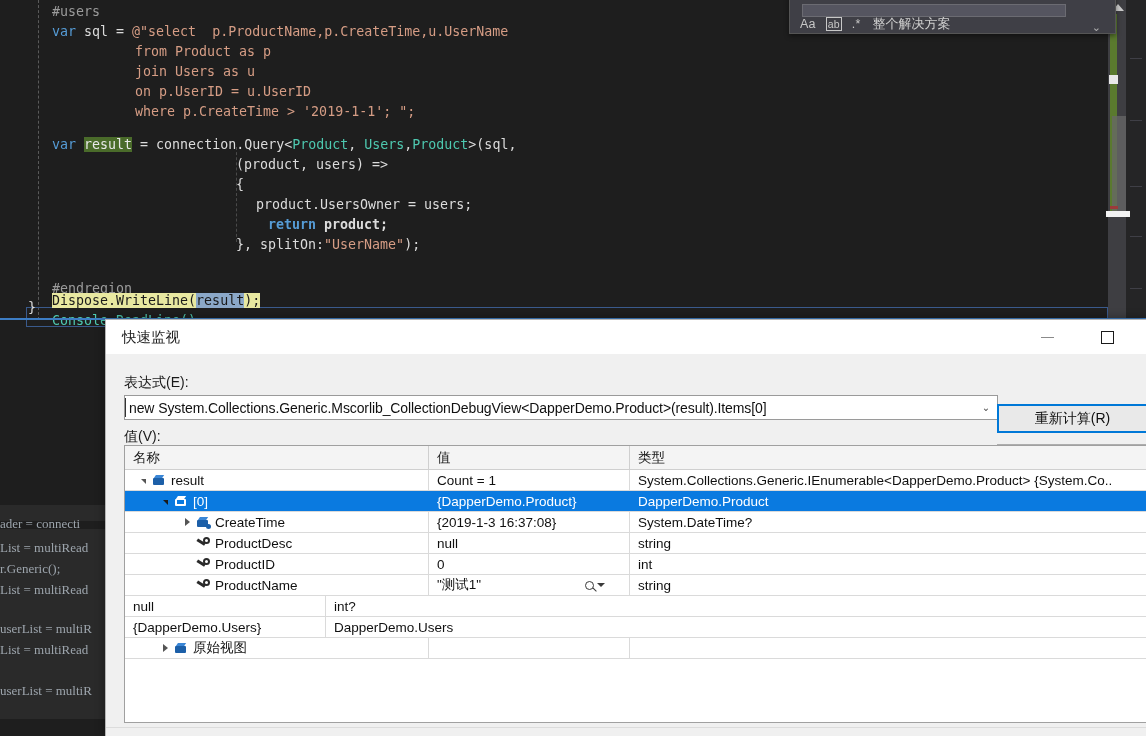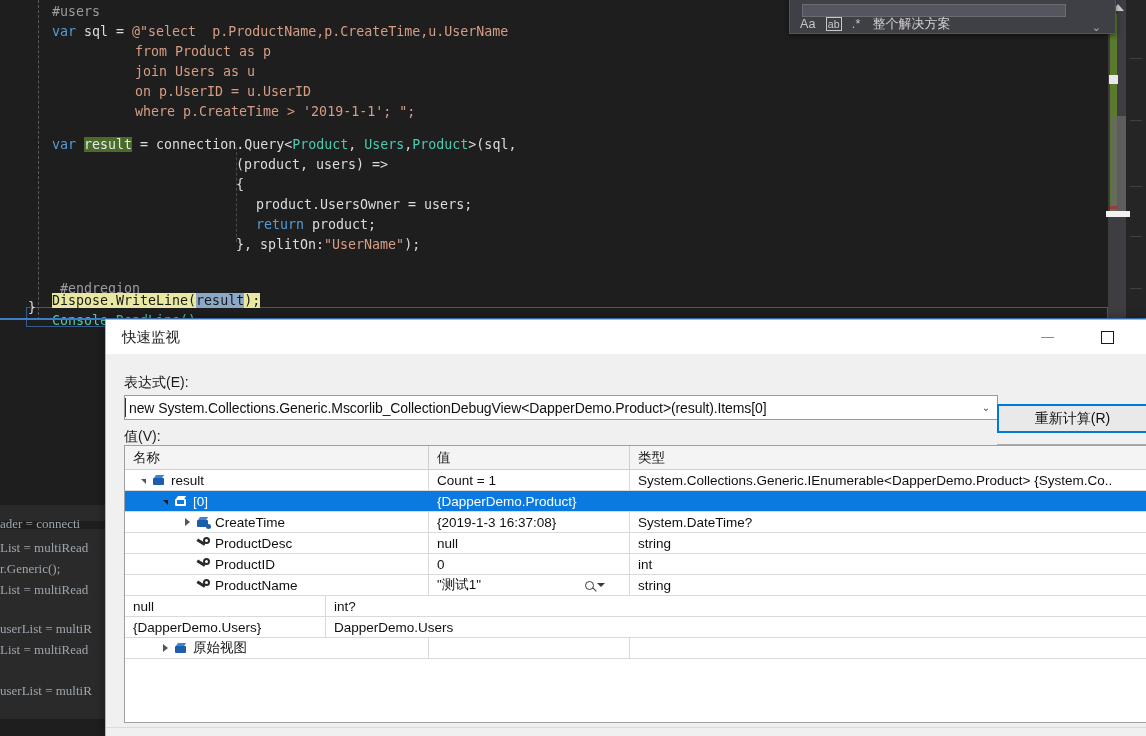--- a/index.html
+++ b/index.html
@@ -177,23 +177,23 @@
       <div class="ln" style="top: 4px; left: 52px;"><span class="pre">#users</span></div>
       <div class="ln" style="top: 24px; left: 52px;"><span class="kw">var </span><span class="plain">sql </span><span class="plain">= </span><span class="str">@"select  p.ProductName,p.CreateTime,u.UserName</span></div>
       <div class="ln" style="top: 44px; left: 135px;"><span class="str">from Product as p</span></div>
       <div class="ln" style="top: 64px; left: 135px;"><span class="str">join Users as u</span></div>
       <div class="ln" style="top: 84px; left: 135px;"><span class="str">on p.UserID = u.UserID</span></div>
       <div class="ln" style="top: 104px; left: 135px;"><span class="str">where p.CreateTime &gt; '2019-1-1'; ";</span></div>
       <div class="ln" style="top: 137px; left: 52px;"><span class="kw">var </span><span class="hl-green">result</span><span class="plain"> = connection.</span><span class="plain">Query&lt;</span><span class="typ">Product</span><span class="plain">, </span><span class="typ">Users</span><span class="plain">,</span><span class="typ">Product</span><span class="plain">&gt;(sql,</span></div>
       <div class="ln" style="top: 157px; left: 236px;"><span class="plain">(product, users) =&gt;</span></div>
       <div class="ln" style="top: 177px; left: 236px;"><span class="plain">{</span></div>
       <div class="ln" style="top: 197px; left: 256px;"><span class="plain">product.UsersOwner = users;</span></div>
-      <div class="ln" style="top: 217px; left: 256px;"><span class="kw">return </span><span class="plain">product;</span></div>
+      <div class="ln" style="top: 217px; left: 268px; font-weight: bold;"><span class="kw">return </span><span class="plain">product;</span></div>
       <div class="ln" style="top: 237px; left: 236px;"><span class="plain">}, splitOn:</span><span class="str">"UserName"</span><span class="plain">);</span></div>
-      <div class="ln" style="top: 281px; left: 60px;"><span class="pre">#endregion</span></div>
+      <div class="ln" style="top: 281px; left: 52px;"><span class="pre">#endregion</span></div>
       <div class="ln" style="top: 293px; left: 52px;"><span class="hl-yellow">Dispose.WriteLine(</span><span class="hl-blue">result</span><span class="hl-yellow">);</span></div>
       <div class="ln" style="top: 313px; left: 52px;"><span class="typ">Console.ReadLine();</span></div>
       <div class="ln" style="top: 300px; left: 28px;"><span class="plain">}</span></div>
     </div>
   <div id="masked-code">
       <div class="band" style="top: 505px; height: 16px;"></div>
       <div class="band" style="top: 529px; height: 22px;"></div>
       <div class="band" style="top: 551px; height: 22px;"></div>
       <div class="band" style="top: 573px; height: 22px;"></div>
       <div class="band" style="top: 595px; height: 22px;"></div>
@@ -300,20 +300,21 @@
               <span class="ticon">
                 <span class="ic-cube ic-cube-white">
                   <span class="top"></span>
                   <span class="body"></span>
                   <span class="inner"></span>
                 </span>
               </span>
               <span class="nm">[0]</span>
             </div>
             <div class="cell c1">{DapperDemo.Product}</div>
+            <div class="cell c2">DapperDemo.Product</div>
           </div>
           <div class="trow">
             <div class="cell c0">
               <span class="indent" style="width: 56px;"></span>
               <span class="expander">
                 <span class="exp-closed"></span>
               </span>
               <span class="ticon">
                 <span class="ic-cube" style="position:relative">
                   <span class="top"></span>

